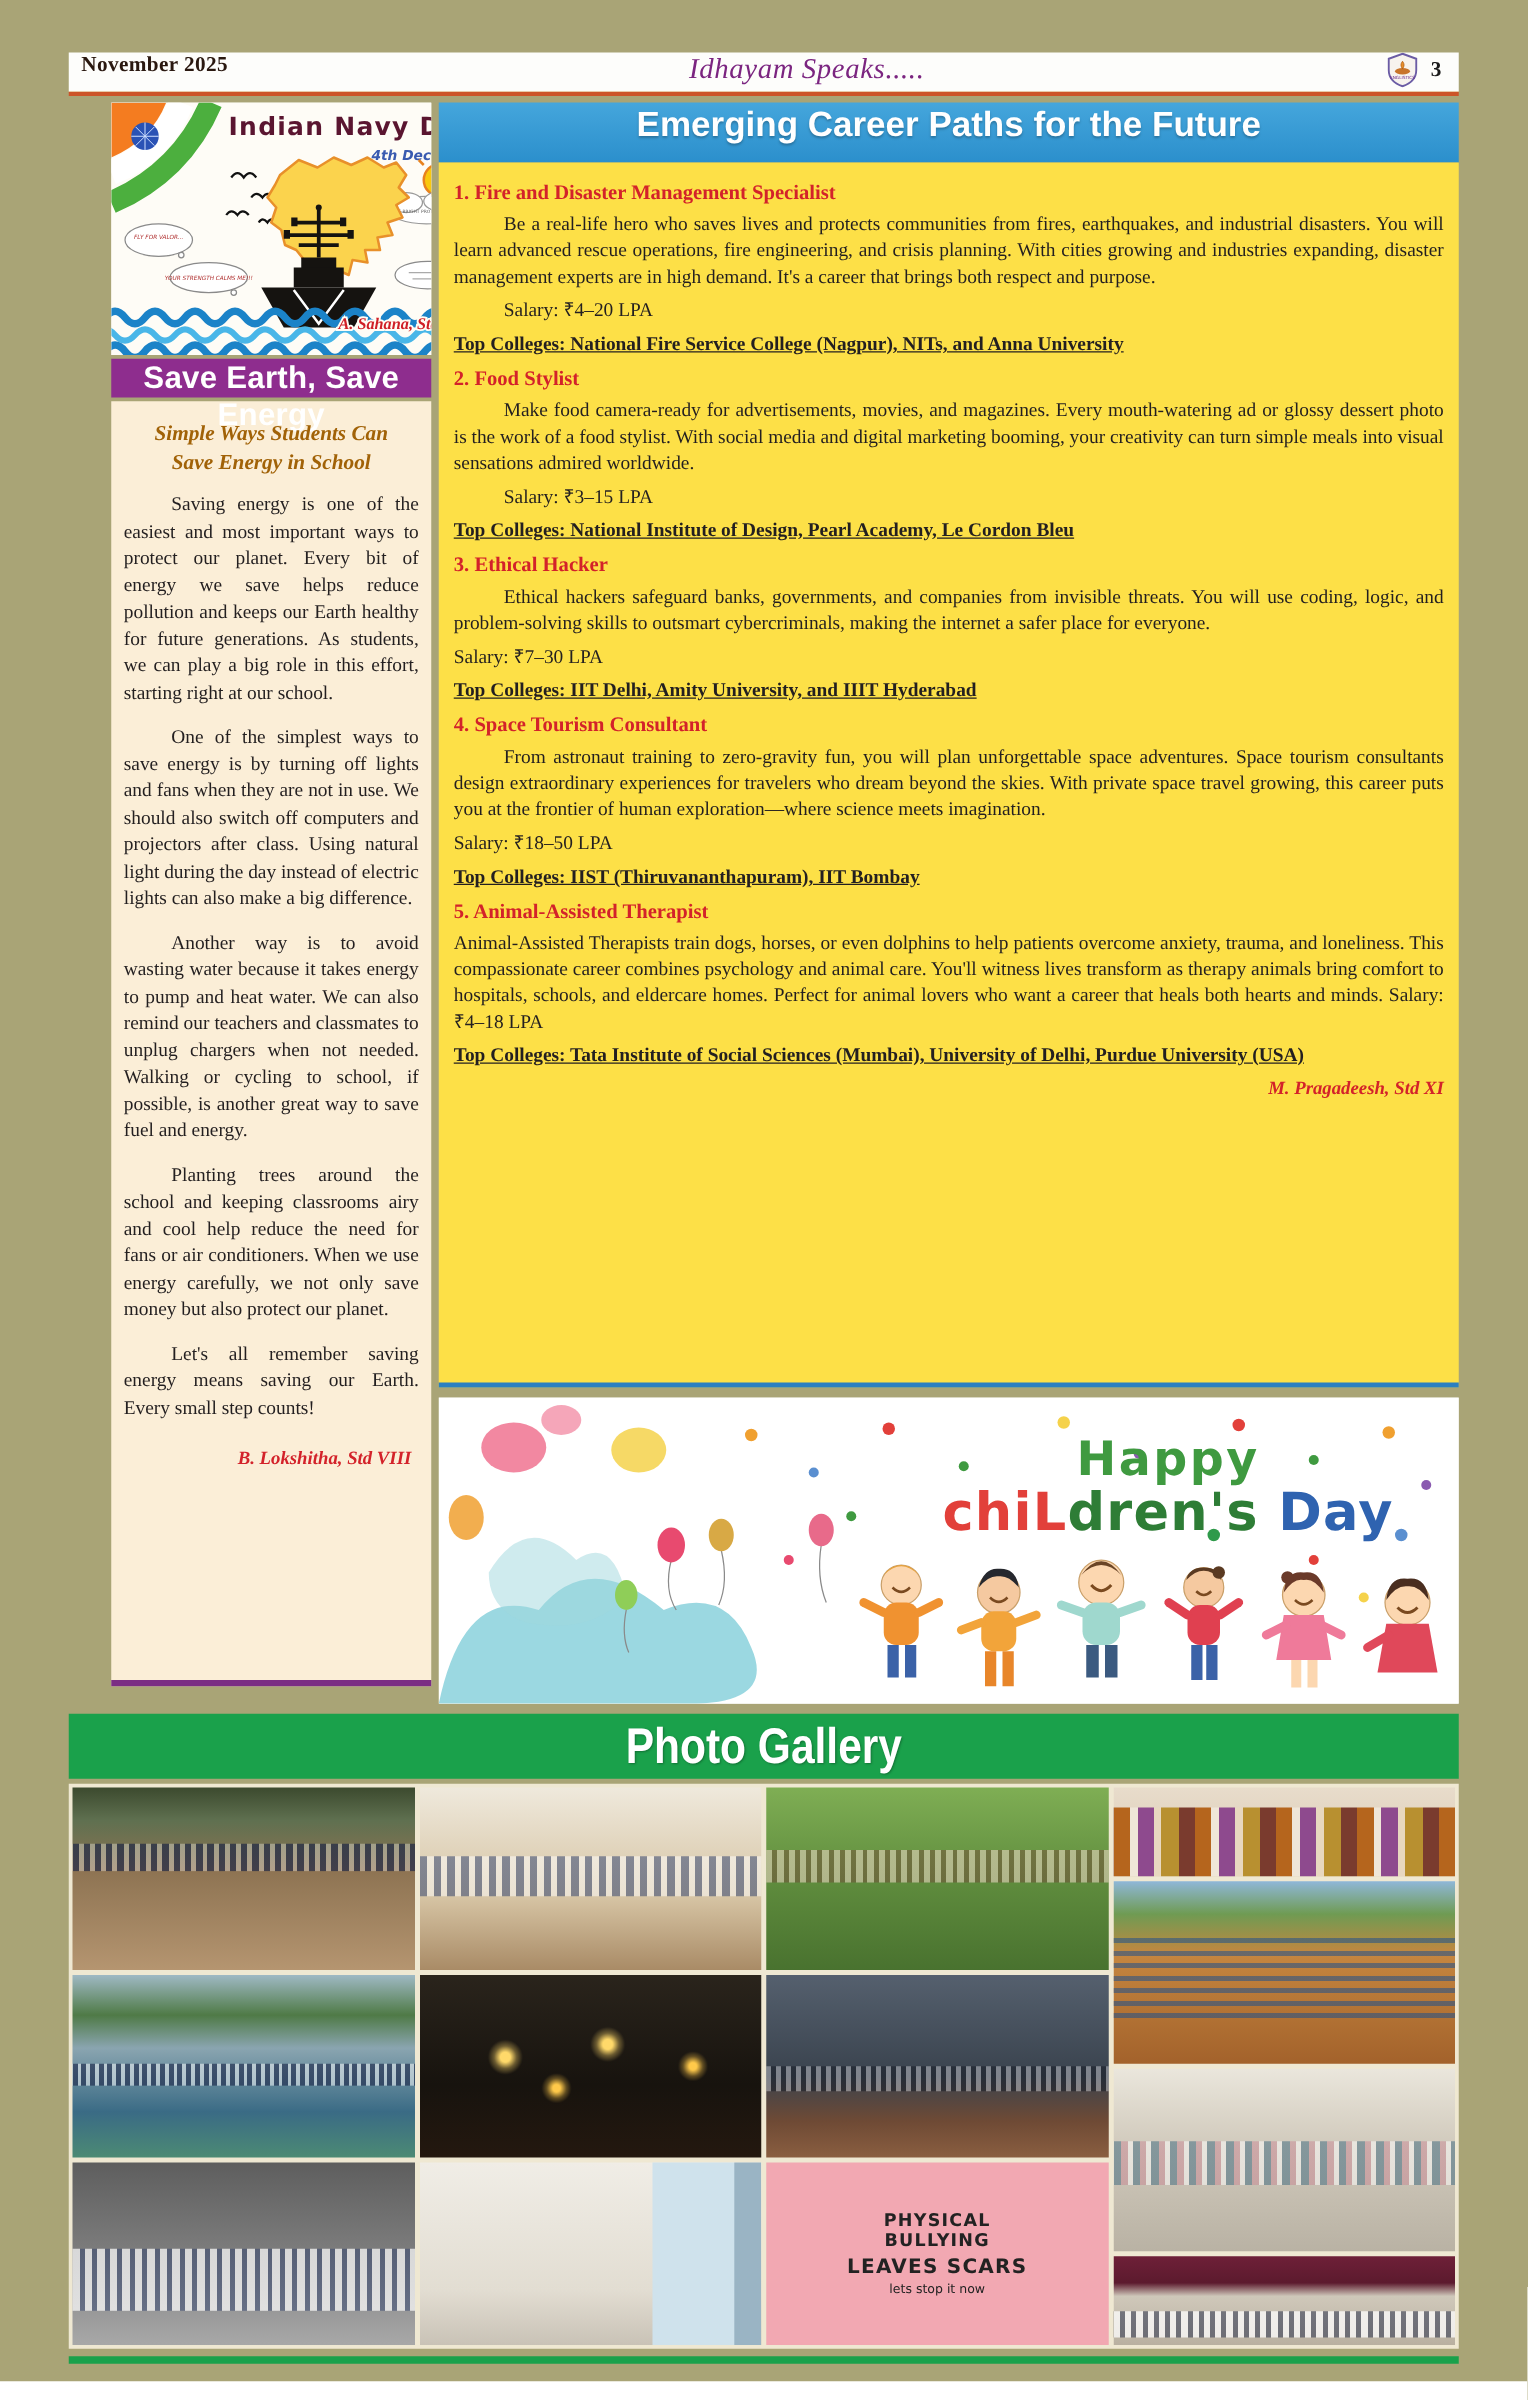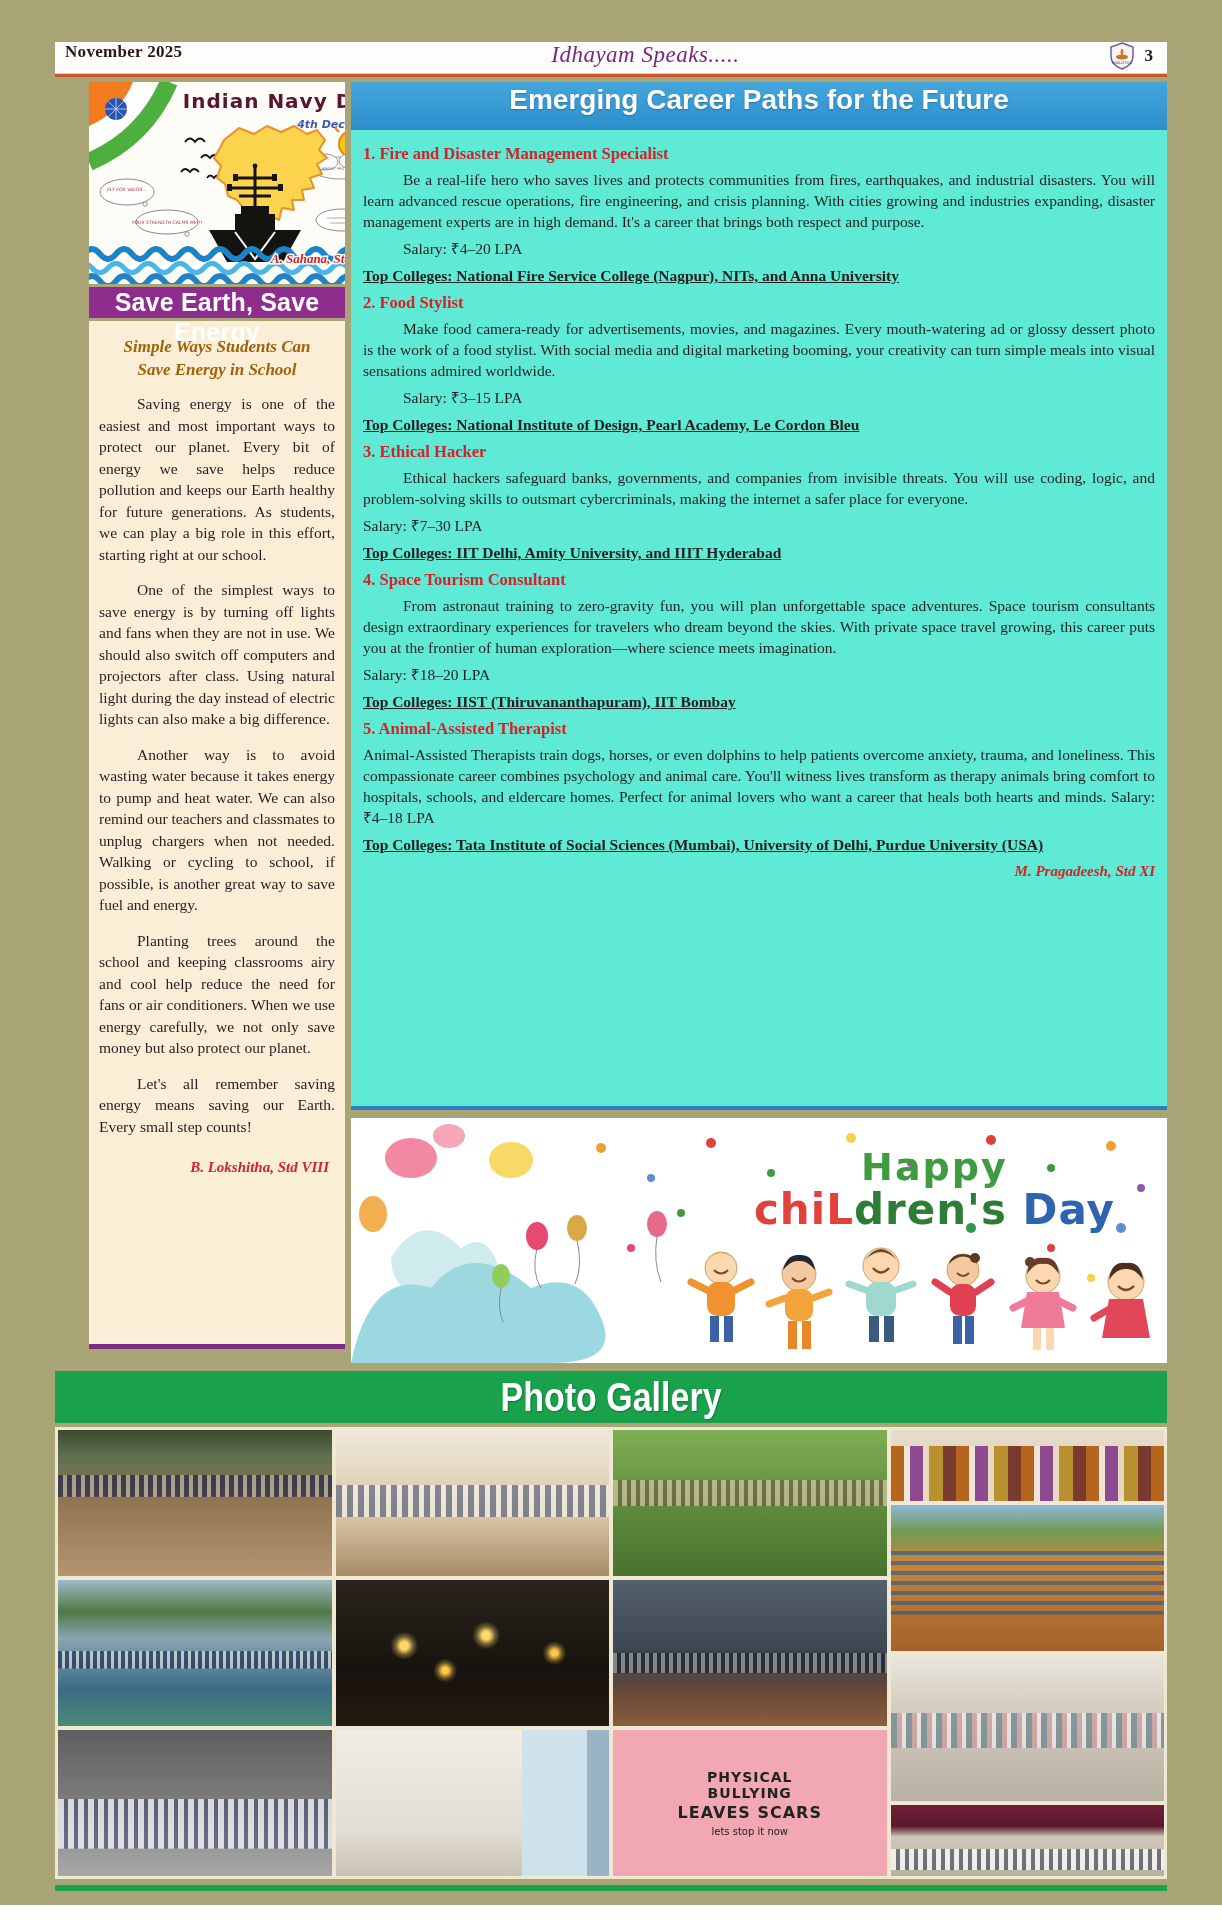--- a/index.html
+++ b/index.html
@@ -37,21 +37,21 @@
   .article-subtitle { text-align:center; color:#a16207; font-weight:bold; font-style:italic;
     font-size:17px; line-height:23px; margin:0 6px 12px; }
   .article p { text-align:justify; text-indent:38px; margin-bottom:14px; }
   .article-credit { text-align:right; color:#d3222a; font-weight:bold; font-style:italic;
     font-size:15px; margin-top:20px; padding-right:6px; }
 
   
   .blue-banner { height:48px; background:linear-gradient(#45a6dc,#2b8fcc); color:#fff;
     font-family:"Liberation Sans", sans-serif; font-weight:bold; font-size:28px;
     line-height:36px; text-align:center; text-shadow:0 1px 2px rgba(0,0,0,.25); }
-  .careers-body { background:#5eead4; border-bottom:4px solid #2b7fc0; height:980px;
+  .careers-body { background:#fde047; border-bottom:4px solid #2b7fc0; height:980px;
     padding:8px 12px 4px; font-size:15.5px; line-height:21px; overflow:hidden; }
   .sec-head { color:#d3222a; font-weight:bold; font-size:16.5px; margin:5px 0 5px; }
   .sec-body { text-align:justify; margin-bottom:6px; }
   .sec-body.indent { text-indent:40px; }
   .sec-salary { margin:1px 0 6px; }
   .sec-salary.indent { text-indent:40px; }
   .sec-colleges { font-weight:bold; margin-bottom:6px; text-align:justify;text-decoration:underline; }
   .careers-credit { text-align:right; color:#d3222a; font-weight:bold; font-style:italic; font-size:15px; margin-top:0; }
 
   
@@ -255,21 +255,21 @@
           <div class="sec-salary indent">Salary: ₹3–15 LPA</div>
           <div class="sec-colleges">Top Colleges: National Institute of Design, Pearl Academy, Le Cordon Bleu</div>
 
           <div class="sec-head">3. Ethical Hacker</div>
           <p class="sec-body indent">Ethical hackers safeguard banks, governments, and companies from invisible threats. You will use coding, logic, and problem-solving skills to outsmart cybercriminals, making the internet a safer place for everyone.</p>
           <div class="sec-salary">Salary: ₹7–30 LPA</div>
           <div class="sec-colleges">Top Colleges: IIT Delhi, Amity University, and IIIT Hyderabad</div>
 
           <div class="sec-head">4. Space Tourism Consultant</div>
           <p class="sec-body indent">From astronaut training to zero-gravity fun, you will plan unforgettable space adventures. Space tourism consultants design extraordinary experiences for travelers who dream beyond the skies. With private space travel growing, this career puts you at the frontier of human exploration—where science meets imagination.</p>
-          <div class="sec-salary">Salary: ₹18–20 LPA</div>
+          <div class="sec-salary">Salary: ₹18–50 LPA</div>
           <div class="sec-colleges">Top Colleges: IIST (Thiruvananthapuram), IIT Bombay</div>
 
           <div class="sec-head">5. Animal-Assisted Therapist</div>
           <p class="sec-body">Animal-Assisted Therapists train dogs, horses, or even dolphins to help patients overcome anxiety, trauma, and loneliness. This compassionate career combines psychology and animal care. You'll witness lives transform as therapy animals bring comfort to hospitals, schools, and eldercare homes. Perfect for animal lovers who want a career that heals both hearts and minds. Salary: ₹4–18 LPA</p>
           <div class="sec-colleges">Top Colleges: Tata Institute of Social Sciences (Mumbai), University of Delhi, Purdue University (USA)</div>
 
           <div class="careers-credit">M. Pragadeesh, Std XI</div>
         </div>
 
         <div class="children-banner">

